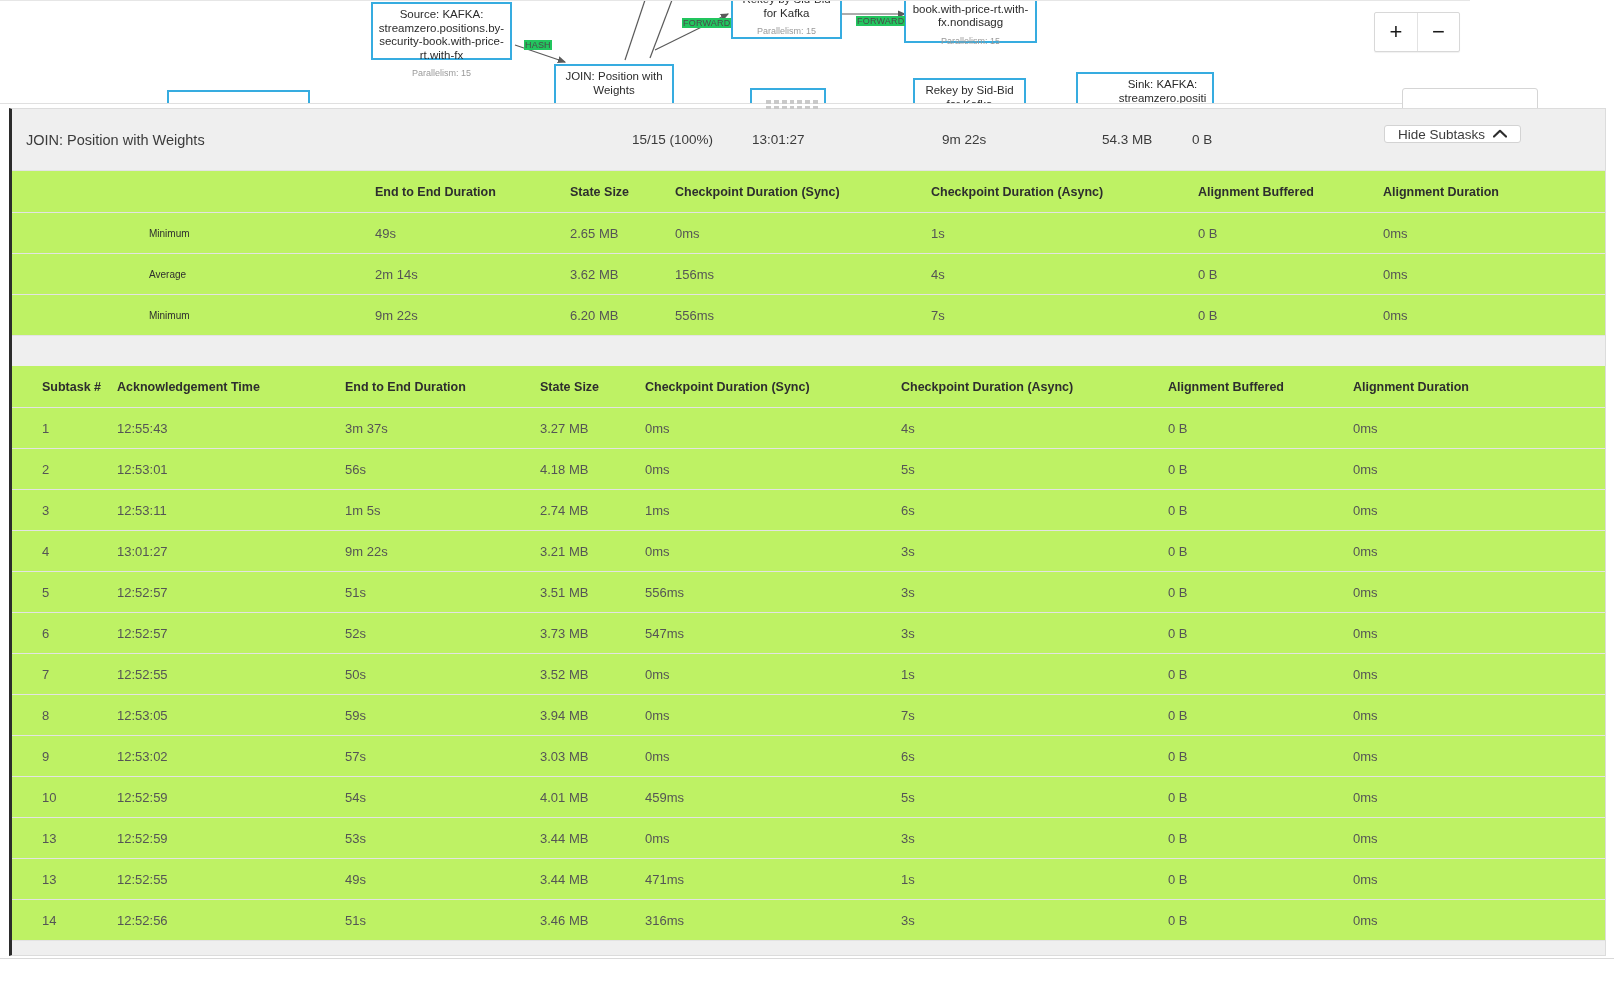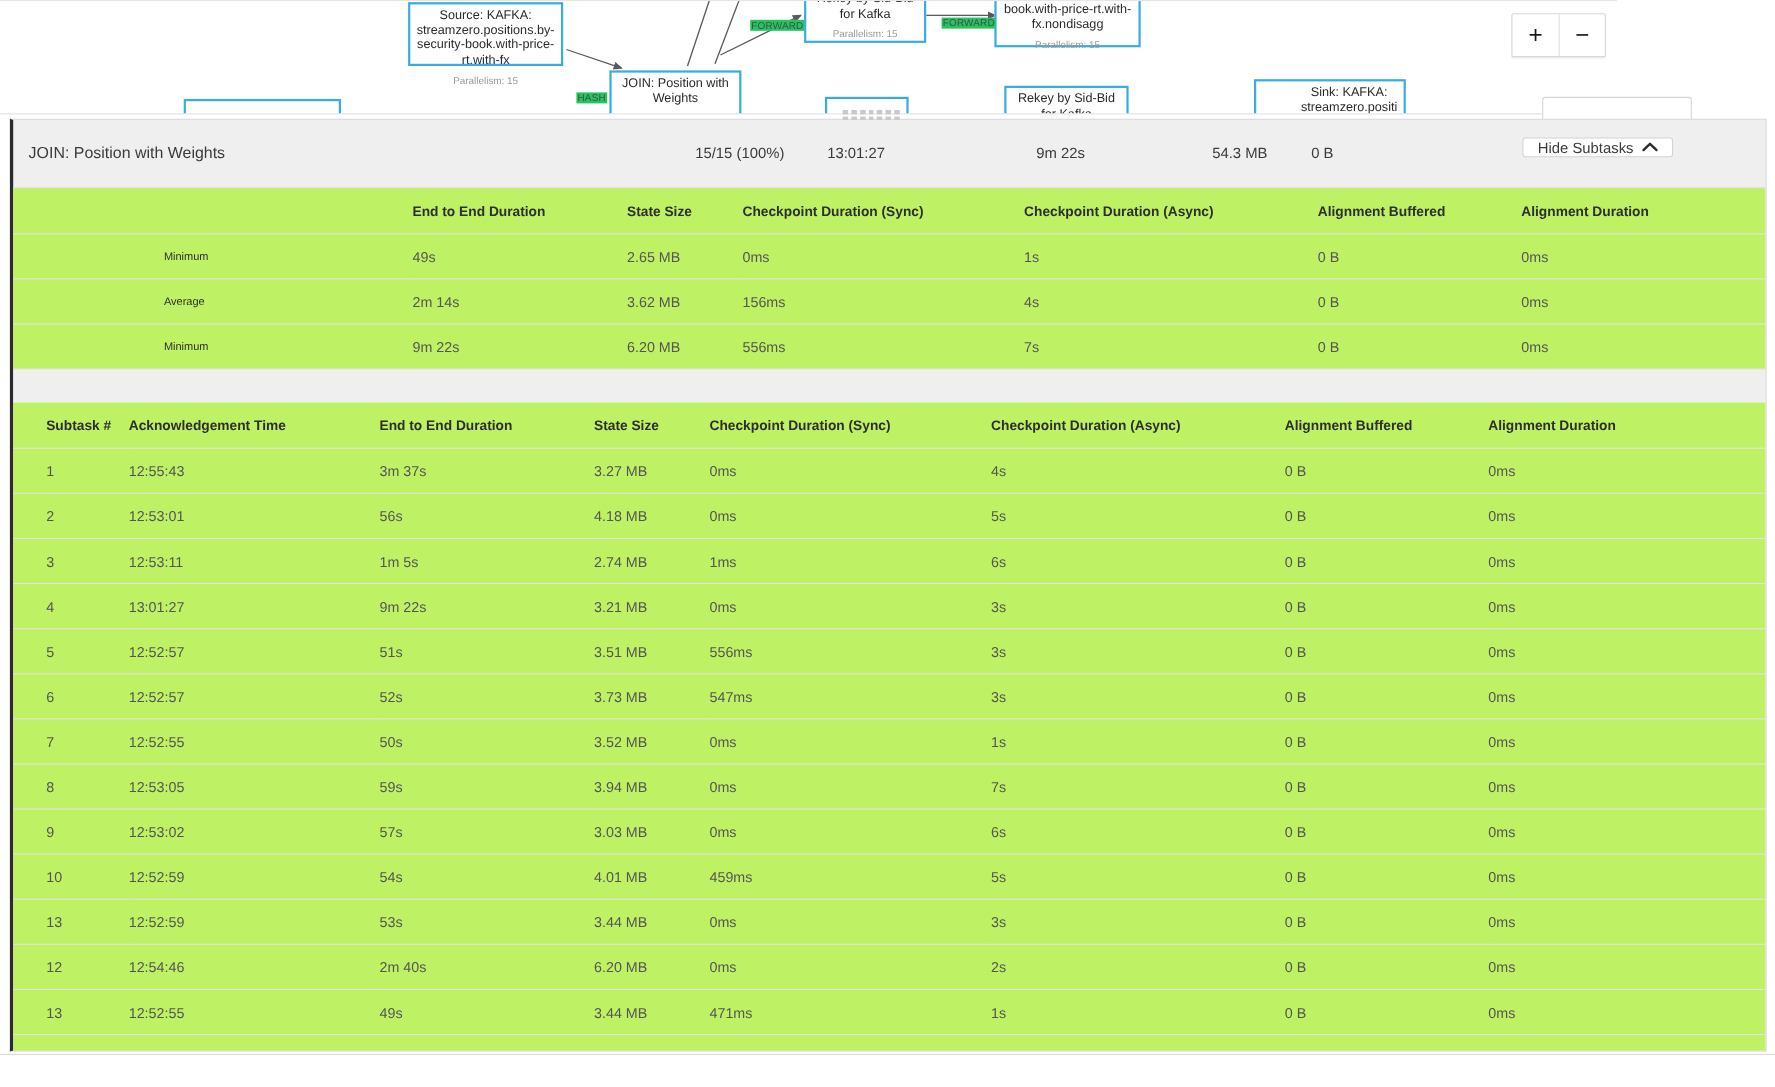--- a/index.html
+++ b/index.html
@@ -190,33 +190,33 @@
   <div class="node" style="left:731px; top:-13px; width:111px; height:52px;">
     <div class="nlabel">Rekey by Sid-Bid for Kafka</div>
     <div class="npar">Parallelism: 15</div>
   </div>
 
   <div class="node" style="left:904px; top:-17px; width:133px; height:60px;">
     <div class="nlabel">ons.by-security-book.with-price-rt.with-fx.nondisagg</div>
     <div class="npar">Parallelism: 15</div>
   </div>
 
-  <div class="node" style="left:1140px; top:72px; width:138px; height:40px;padding-left:40px;">
+  <div class="node" style="left:1076px; top:72px; width:138px; height:40px;padding-left:40px;">
     <div class="nlabel">Sink: KAFKA: streamzero.positi</div>
   </div>
 
   <div class="node" style="left:913px; top:78px; width:113px; height:40px;">
     <div class="nlabel">Rekey by Sid-Bid for Kafka</div>
   </div>
 
   <div class="node" style="left:167px; top:90px; width:143px; height:30px;"></div>
 
   <div class="node" style="left:750px; top:88px; width:76px; height:30px;"></div>
 
-  <div class="edge-lbl" style="left:524px; top:40px;margin-top:44px;">HASH</div>
+  <div class="edge-lbl" style="left:524px; top:40px;">HASH</div>
   <div class="edge-lbl" style="left:682px; top:18px;">FORWARD</div>
   <div class="edge-lbl" style="left:856px; top:16px;">FORWARD</div>
 
   <div id="zoom-controls">
     <div>+</div>
     <div>−</div>
   </div>
 </div>
 
 <div class="ghost-button"></div>
@@ -421,30 +421,20 @@
           <td class="s-num">13</td>
           <td class="s-ack">12:52:59</td>
           <td class="s-e2e">53s</td>
           <td class="s-ss">3.44 MB</td>
           <td class="s-sync">0ms</td>
           <td class="s-asyn">3s</td>
           <td class="s-ab">0 B</td>
           <td class="s-ad">0ms</td>
         </tr>
         <tr>
-          <td class="s-num">12</td>
-          <td class="s-ack">12:54:46</td>
-          <td class="s-e2e">2m 40s</td>
-          <td class="s-ss">6.20 MB</td>
-          <td class="s-sync">0ms</td>
-          <td class="s-asyn">2s</td>
-          <td class="s-ab">0 B</td>
-          <td class="s-ad">0ms</td>
-        </tr>
-        <tr>
           <td class="s-num">13</td>
           <td class="s-ack">12:52:55</td>
           <td class="s-e2e">49s</td>
           <td class="s-ss">3.44 MB</td>
           <td class="s-sync">471ms</td>
           <td class="s-asyn">1s</td>
           <td class="s-ab">0 B</td>
           <td class="s-ad">0ms</td>
         </tr>
         <tr>

